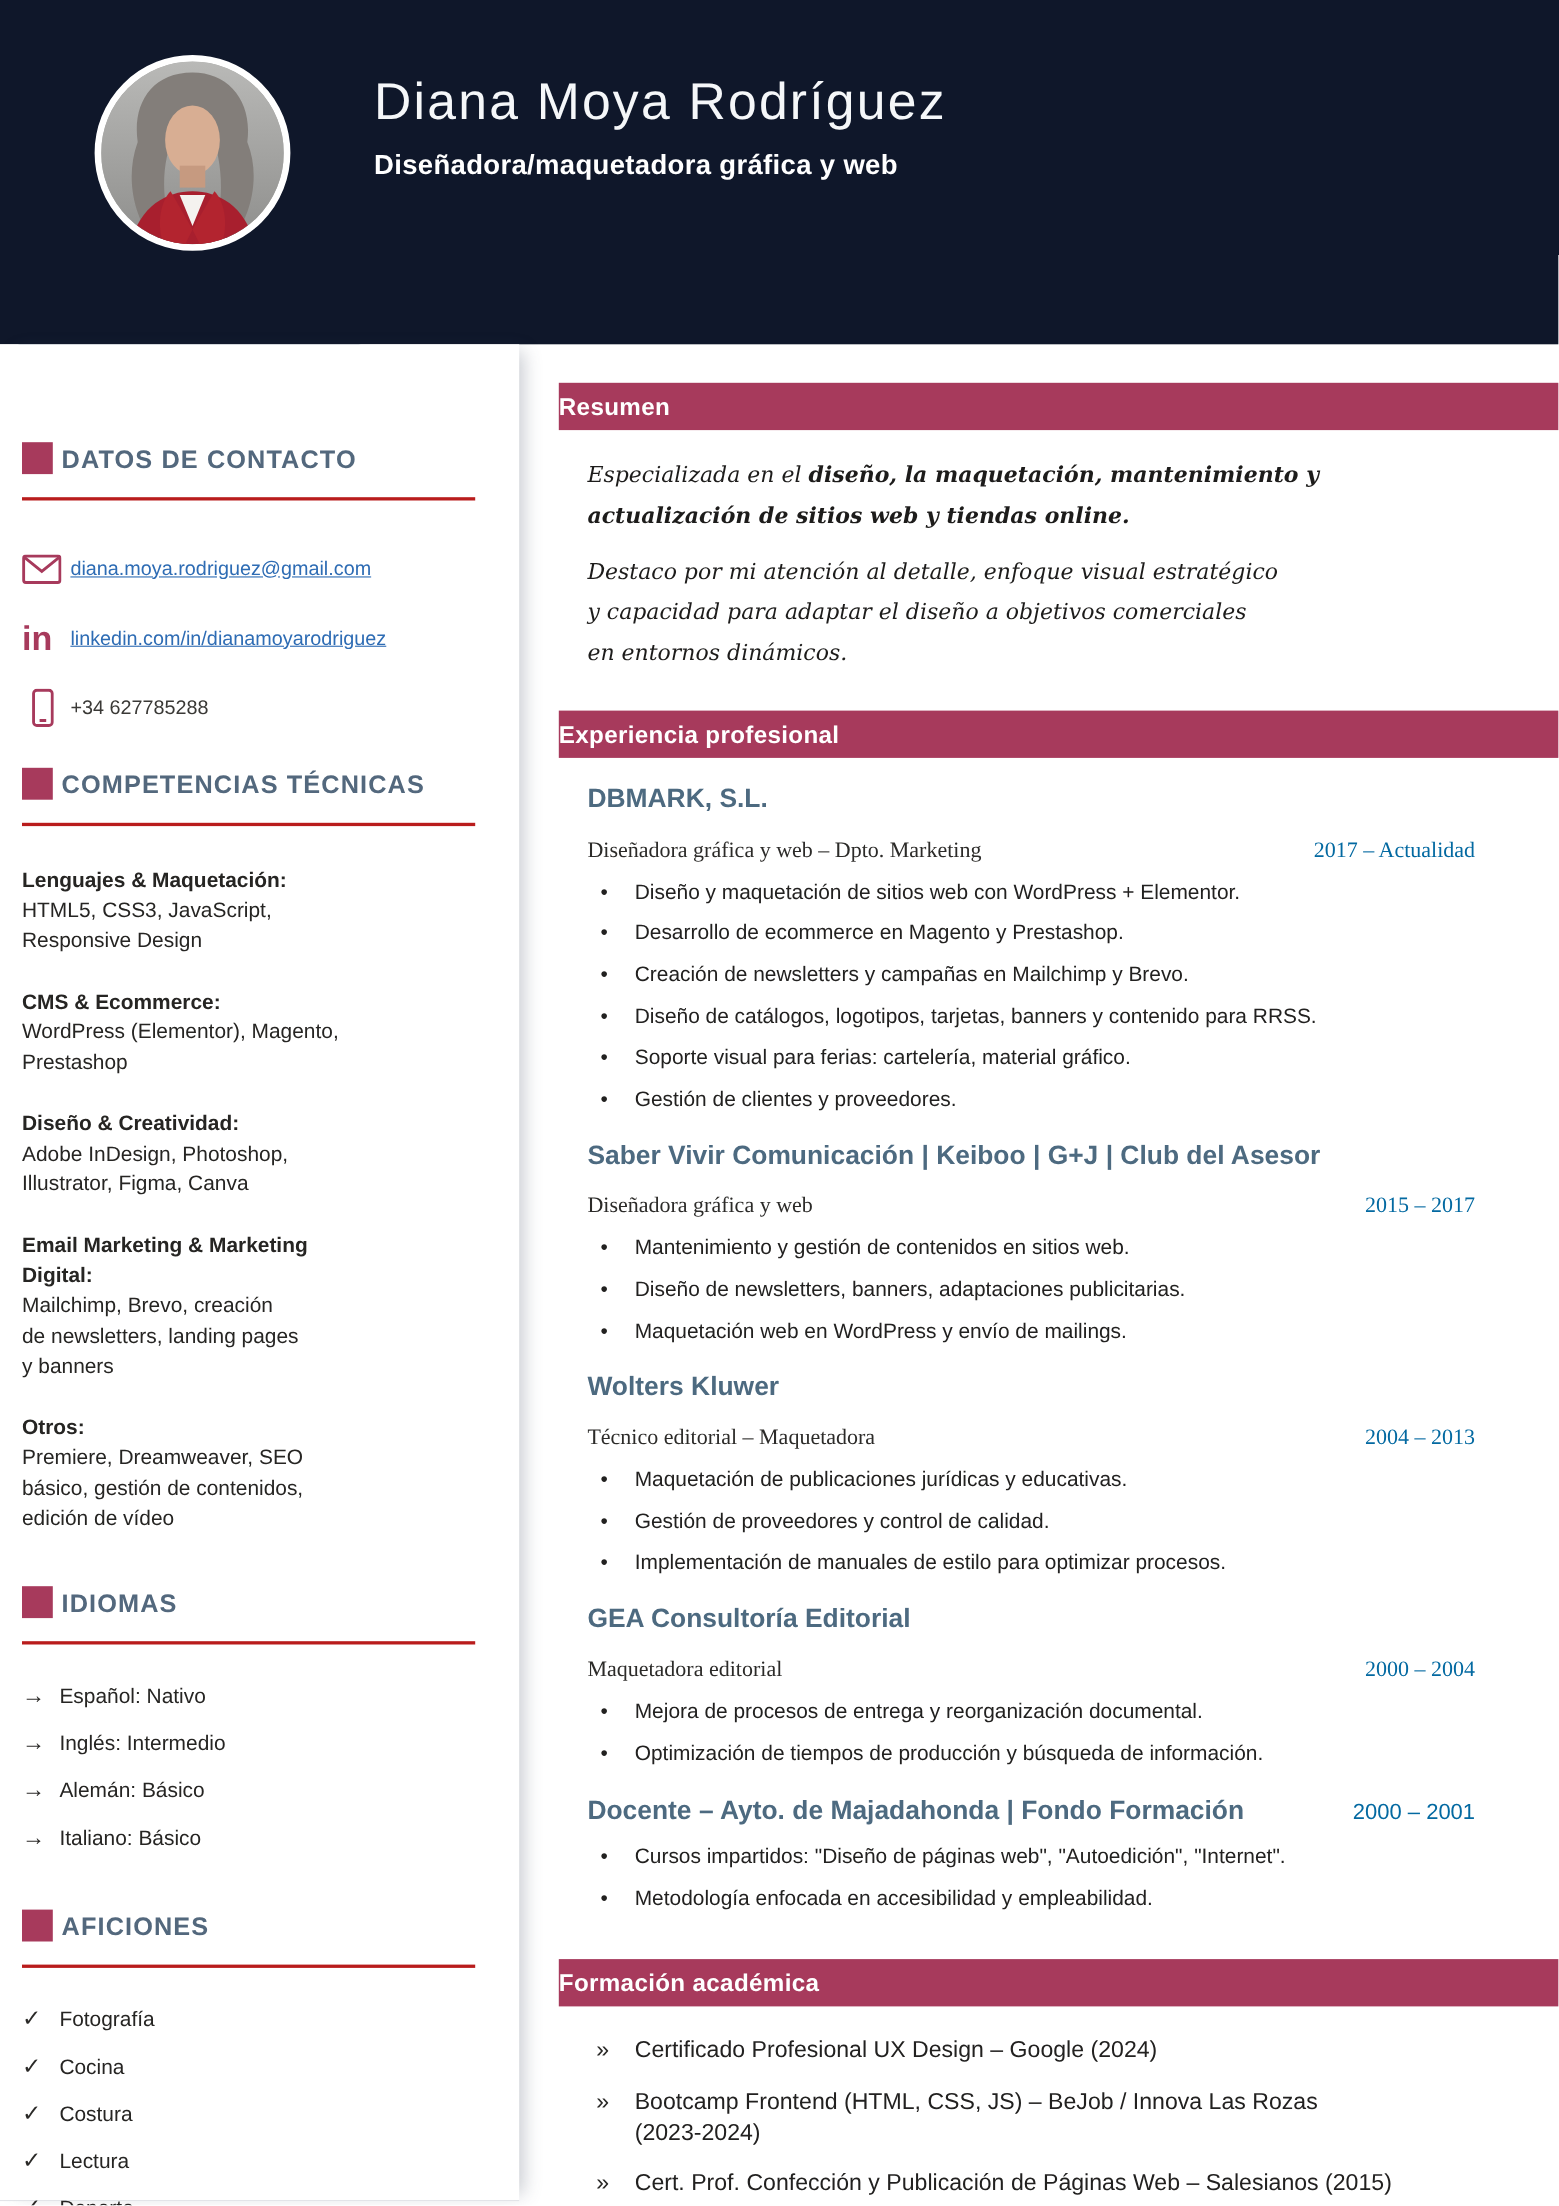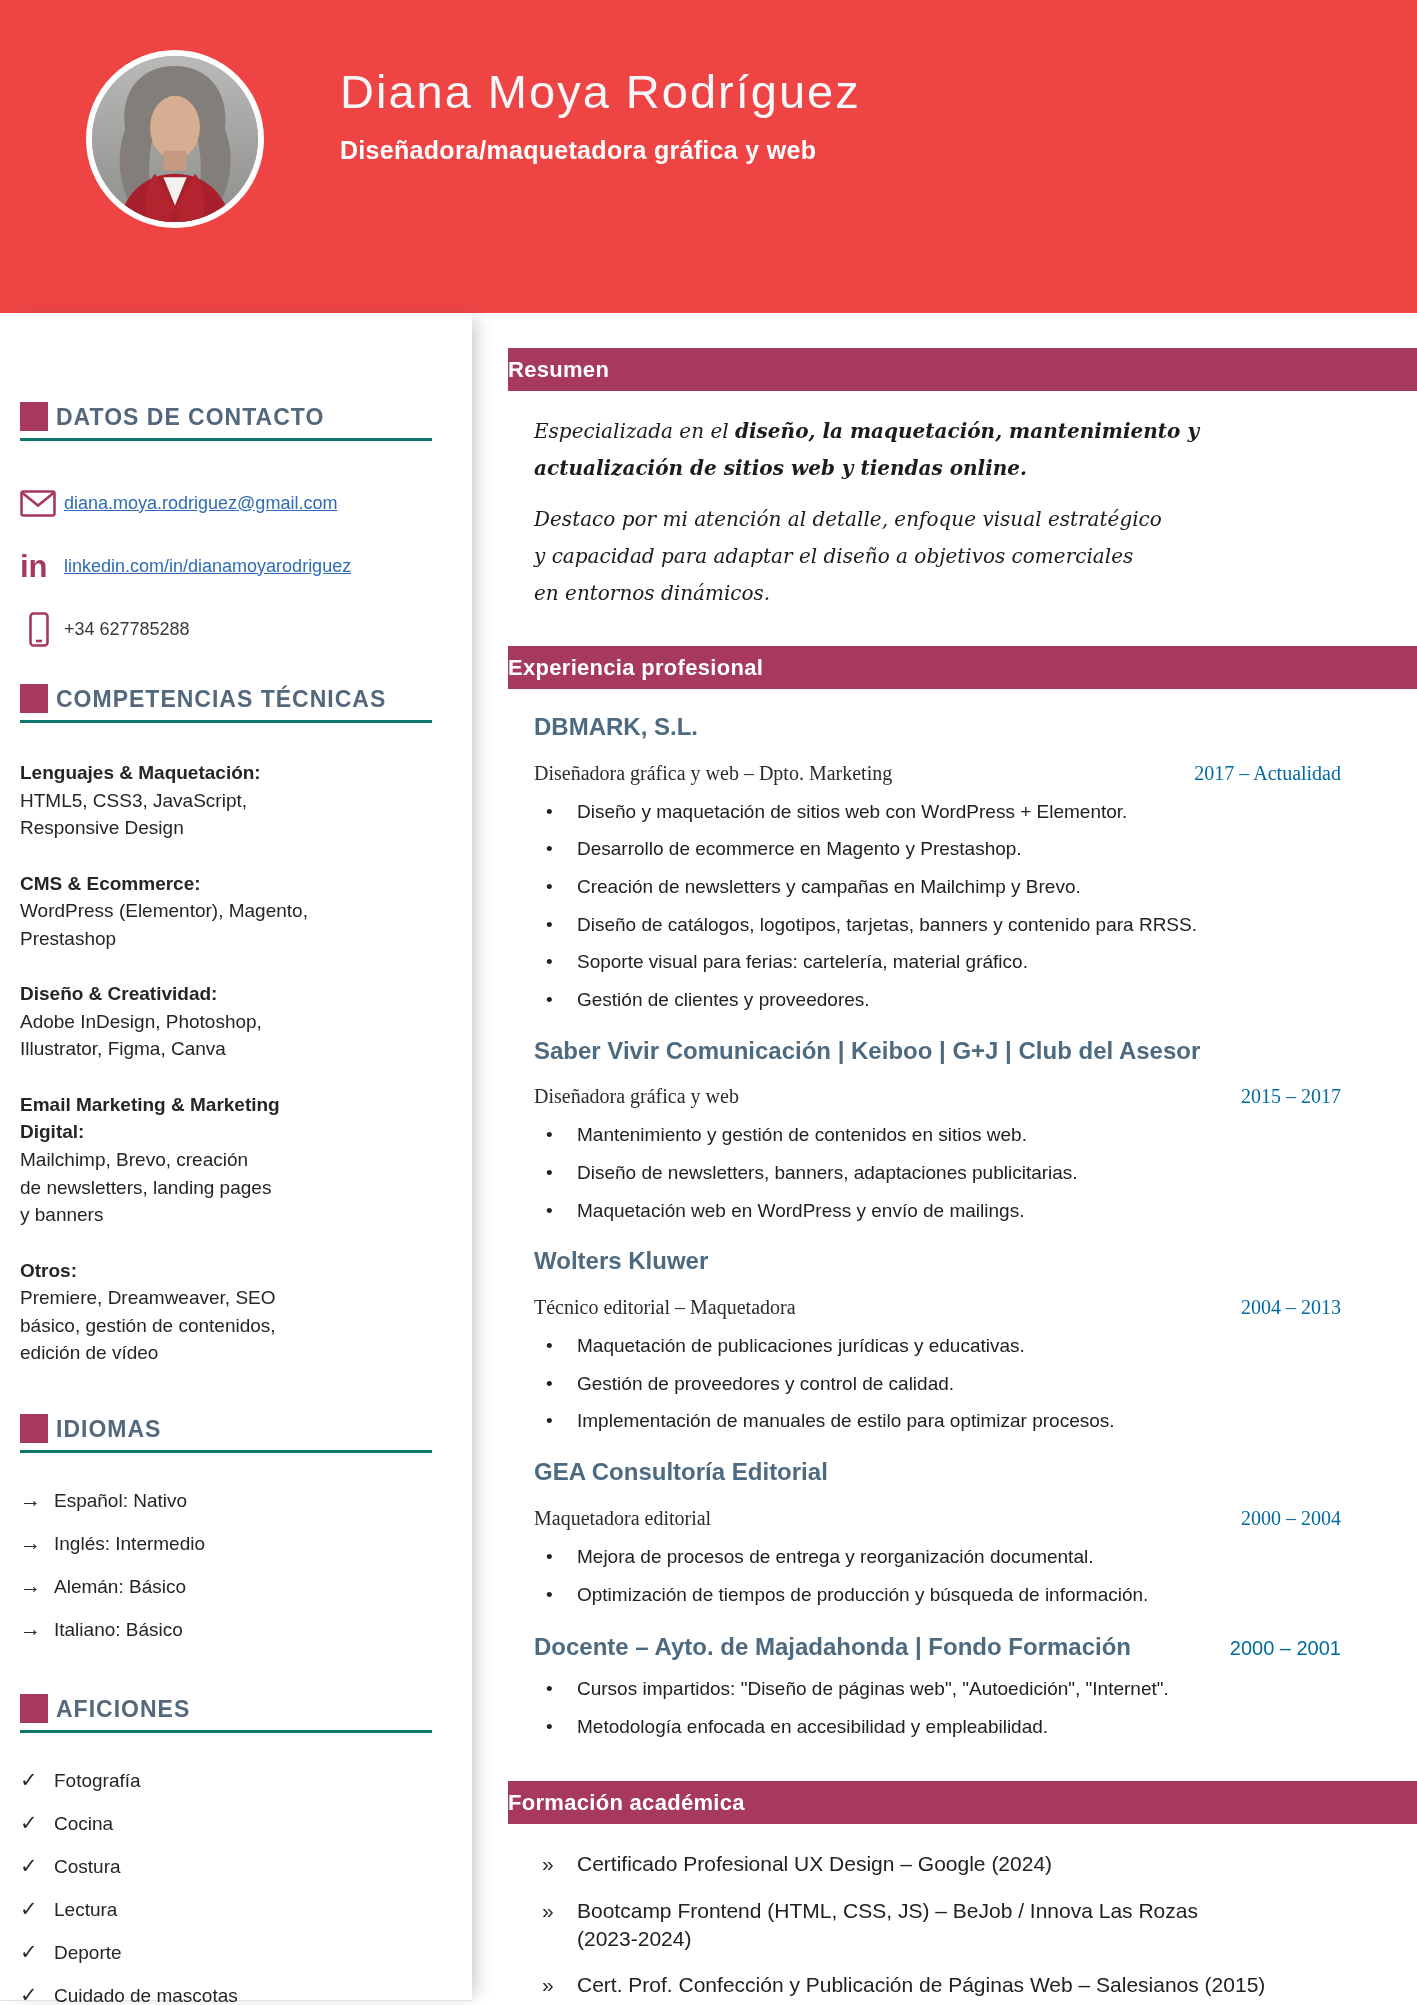--- a/index.html
+++ b/index.html
@@ -1,37 +1,37 @@
 <!DOCTYPE html>
 <html><head>
 <meta charset="utf-8">
 <style>
   html,body{margin:0;padding:0;background:#ffffff;}
   .page{position:relative;width:1417px;height:2005px;background:#ffffff;overflow:hidden;
         font-family:"Liberation Sans",sans-serif;color:#2d2c2a;}
 
   
-  .header{position:absolute;left:0;top:0;width:100%;height:313px;background:#ef4444;}
+  .header{position:absolute;left:0;top:0;width:100%;height:313px;background:#0f172a;}
   .chevron{position:absolute;top:313px;left:16px;width:0;height:0;
            border-left:156px solid transparent;border-right:156px solid transparent;
            border-top:56px solid #54677b;}
   .photo{position:absolute;left:86px;top:50px;width:166px;height:166px;border-radius:50%;
          border:6px solid #ffffff;overflow:hidden;background:#a8a8a6;}
   .photo svg{display:block;width:100%;height:100%;}
   .header-text{position:absolute;left:340px;top:66px;}
   .name{font-size:47px;font-weight:300;letter-spacing:2px;color:#f5f7f9;line-height:1.1;}
   .subtitle{margin-top:18px;font-size:25px;font-weight:700;color:#ffffff;letter-spacing:0.3px;}
 
   
   .sidebar{position:absolute;left:0;top:313px;width:472px;bottom:4px;background:#ffffff;
            box-shadow:10px 0 16px -6px rgba(70,80,100,0.30);border-bottom:1px solid #e2e4e8;
            padding:0;box-sizing:border-box;}
   .side-inner{padding:90px 20px 0 20px;}
-  .side-header{position:relative;padding-left:36px;padding-bottom:7px;margin-bottom:0;
-               border-bottom:3px solid #0f766e;width:412px;box-sizing:border-box;}
+  .side-header{position:relative;padding-left:36px;padding-bottom:21px;margin-bottom:0;
+               border-bottom:3px solid #b91c1c;width:412px;box-sizing:border-box;}
   .side-header .sq{position:absolute;left:0;top:-1px;width:28px;height:29px;background:#a73a5c;}
   .side-header .t{font-size:23px;font-weight:700;color:#53687d;letter-spacing:1px;line-height:28px;}
 
   .contact-list{margin-top:44px;}
   .contact-item{display:flex;align-items:center;margin-bottom:27px;min-height:36px;}
   .contact-item .cicon{width:44px;flex:0 0 44px;display:flex;align-items:center;}
   .contact-item a{color:#2e6cb4;text-decoration:underline;font-size:18px;}
   .contact-item .plain{color:#3a3936;font-size:18px;}
   .in-glyph{font-size:31px;font-weight:800;color:#a73a5c;line-height:1;letter-spacing:0;}
 

